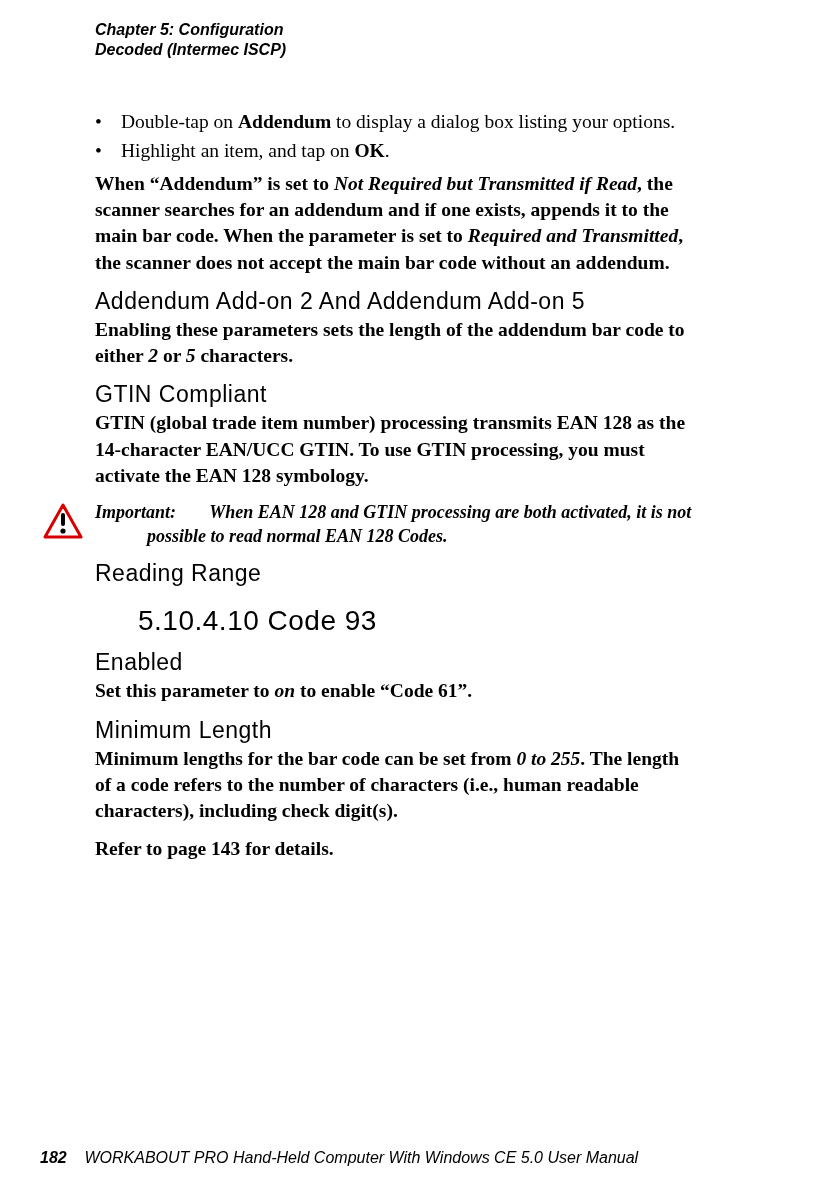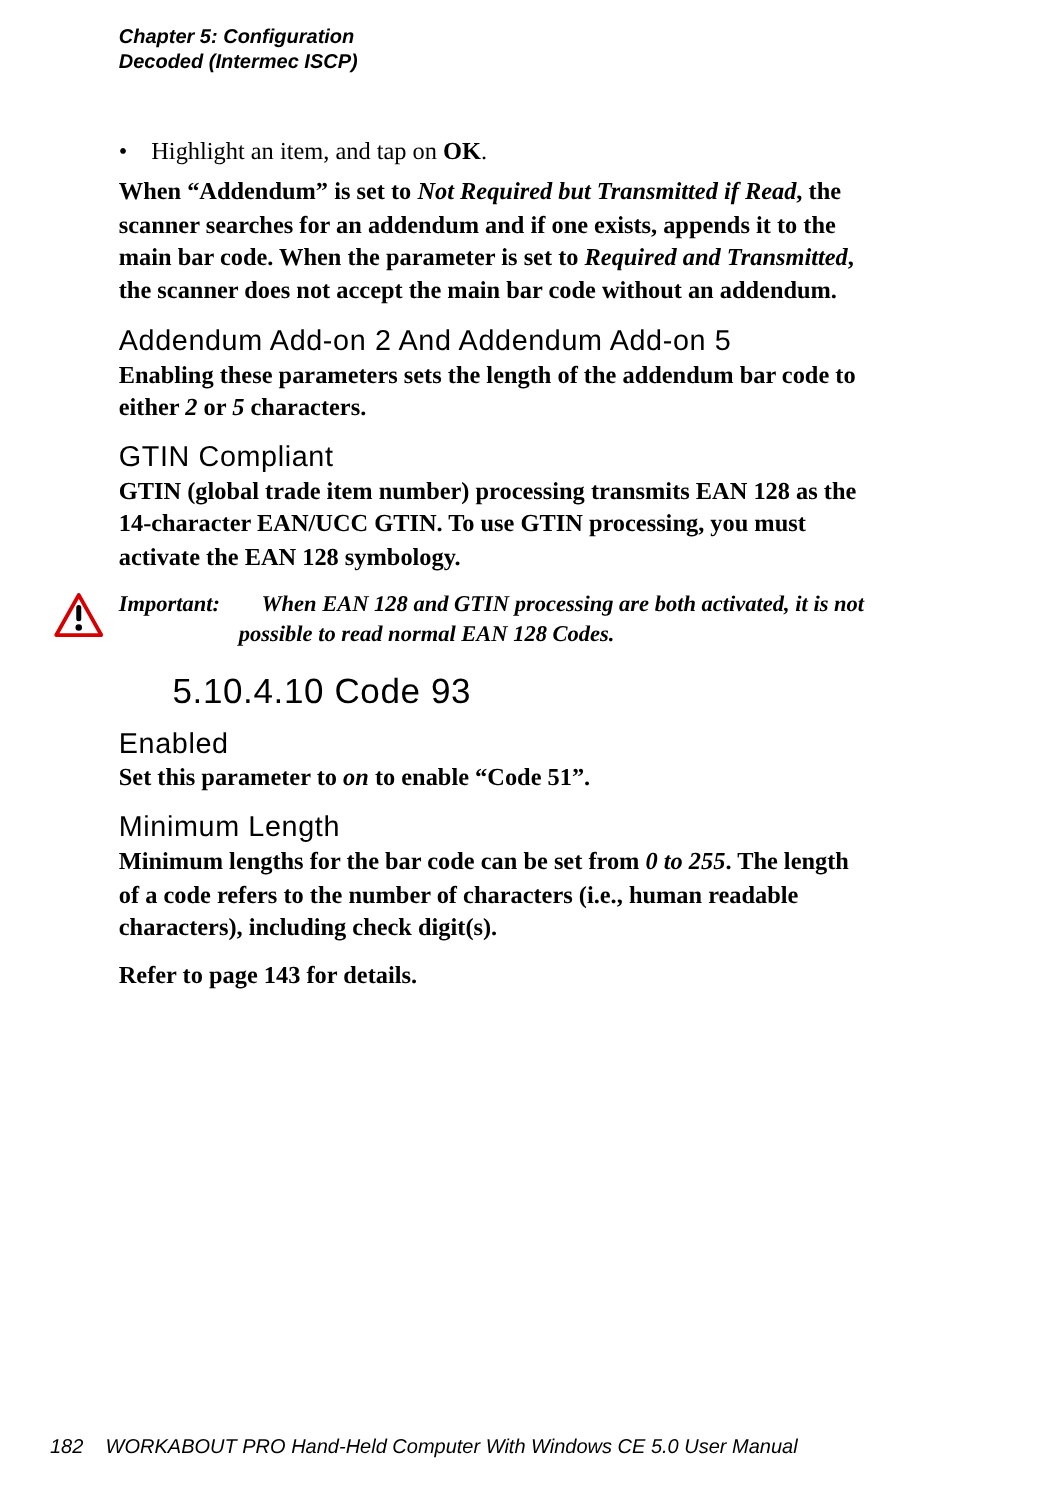--- a/index.html
+++ b/index.html
@@ -79,46 +79,49 @@
     margin-right: 12px;
     margin-top: 2px;
   }
   .imp-text {
     font-style: italic;
     font-weight: bold;
     font-size: 18px;
     line-height: 1.3;
   }
   .imp-label { display: inline-block; width: 110px; }
-  .imp-cont { display: block; margin-left: 96px; }
+  .imp-cont { display: block; margin-left: 52px; }
   .footer {
     position: absolute;
     left: 40px;
     bottom: 30px;
     font-family: Arial, Helvetica, sans-serif;
     font-style: italic;
     font-size: 16px;
   }
-  .footer .pn { font-weight: normal; }
+  .footer .pn { font-weight: bold; }
   
   .b { font-weight: bold; }
   .i { font-style: italic; }
 </style>
 </head>
 <body>
 <div class="page">
 
   <div class="hdr">
     <div>Chapter 5: Configuration</div>
     <div>Decoded (Intermec ISCP)</div>
   </div>
 
   <div class="body-block">
 
     <ul class="bullets">
+      <li>
+        <span>Double-tap on </span><span class="b">Addendum</span><span> to display a dialog box listing your options.</span>
+      </li>
       <li>
         <span>Highlight an item, and tap on </span><span class="b">OK</span><span>.</span>
       </li>
     </ul>
 
     <p class="para">
       <span>When “Addendum” is set to </span><span class="i">Not Required but Transmitted if Read</span><span>, the scanner searches for an addendum and if one exists, appends it to the main bar code. When the parameter is set to </span><span class="i">Required and Transmitted</span><span>, the scanner does not accept the main bar code without an addendum.</span>
     </p>
 
     <div class="h-cond h-sub">Addendum Add-on 2 And Addendum Add-on 5</div>
@@ -135,26 +138,27 @@
         <rect x="18" y="10" width="4" height="13" rx="2" fill="#000"></rect>
         <circle cx="20" cy="28" r="2.6" fill="#000"></circle>
       </svg>
       <div class="imp-text">
         <span class="imp-label">Important:</span>
         <span>When EAN 128 and GTIN processing are both activated, it is not</span>
         <span class="imp-cont">possible to read normal EAN 128 Codes.</span>
       </div>
     </div>
 
+    <div class="h-cond h-sub">Reading Range</div>
 
     <div class="h-cond h-sec">5.10.4.10 Code 93</div>
 
     <div class="h-cond h-sub">Enabled</div>
     <p class="para">
-      <span>Set this parameter to </span><span class="i">on</span><span> to enable “Code 51”.</span>
+      <span>Set this parameter to </span><span class="i">on</span><span> to enable “Code 61”.</span>
     </p>
 
     <div class="h-cond h-sub">Minimum Length</div>
     <p class="para">
       <span>Minimum lengths for the bar code can be set from </span><span class="i">0 to 255</span><span>. The length of a code refers to the number of characters (i.e., human readable characters), including check digit(s).</span>
     </p>
 
     <p class="para">Refer to page 143 for details.</p>
 
   </div>

